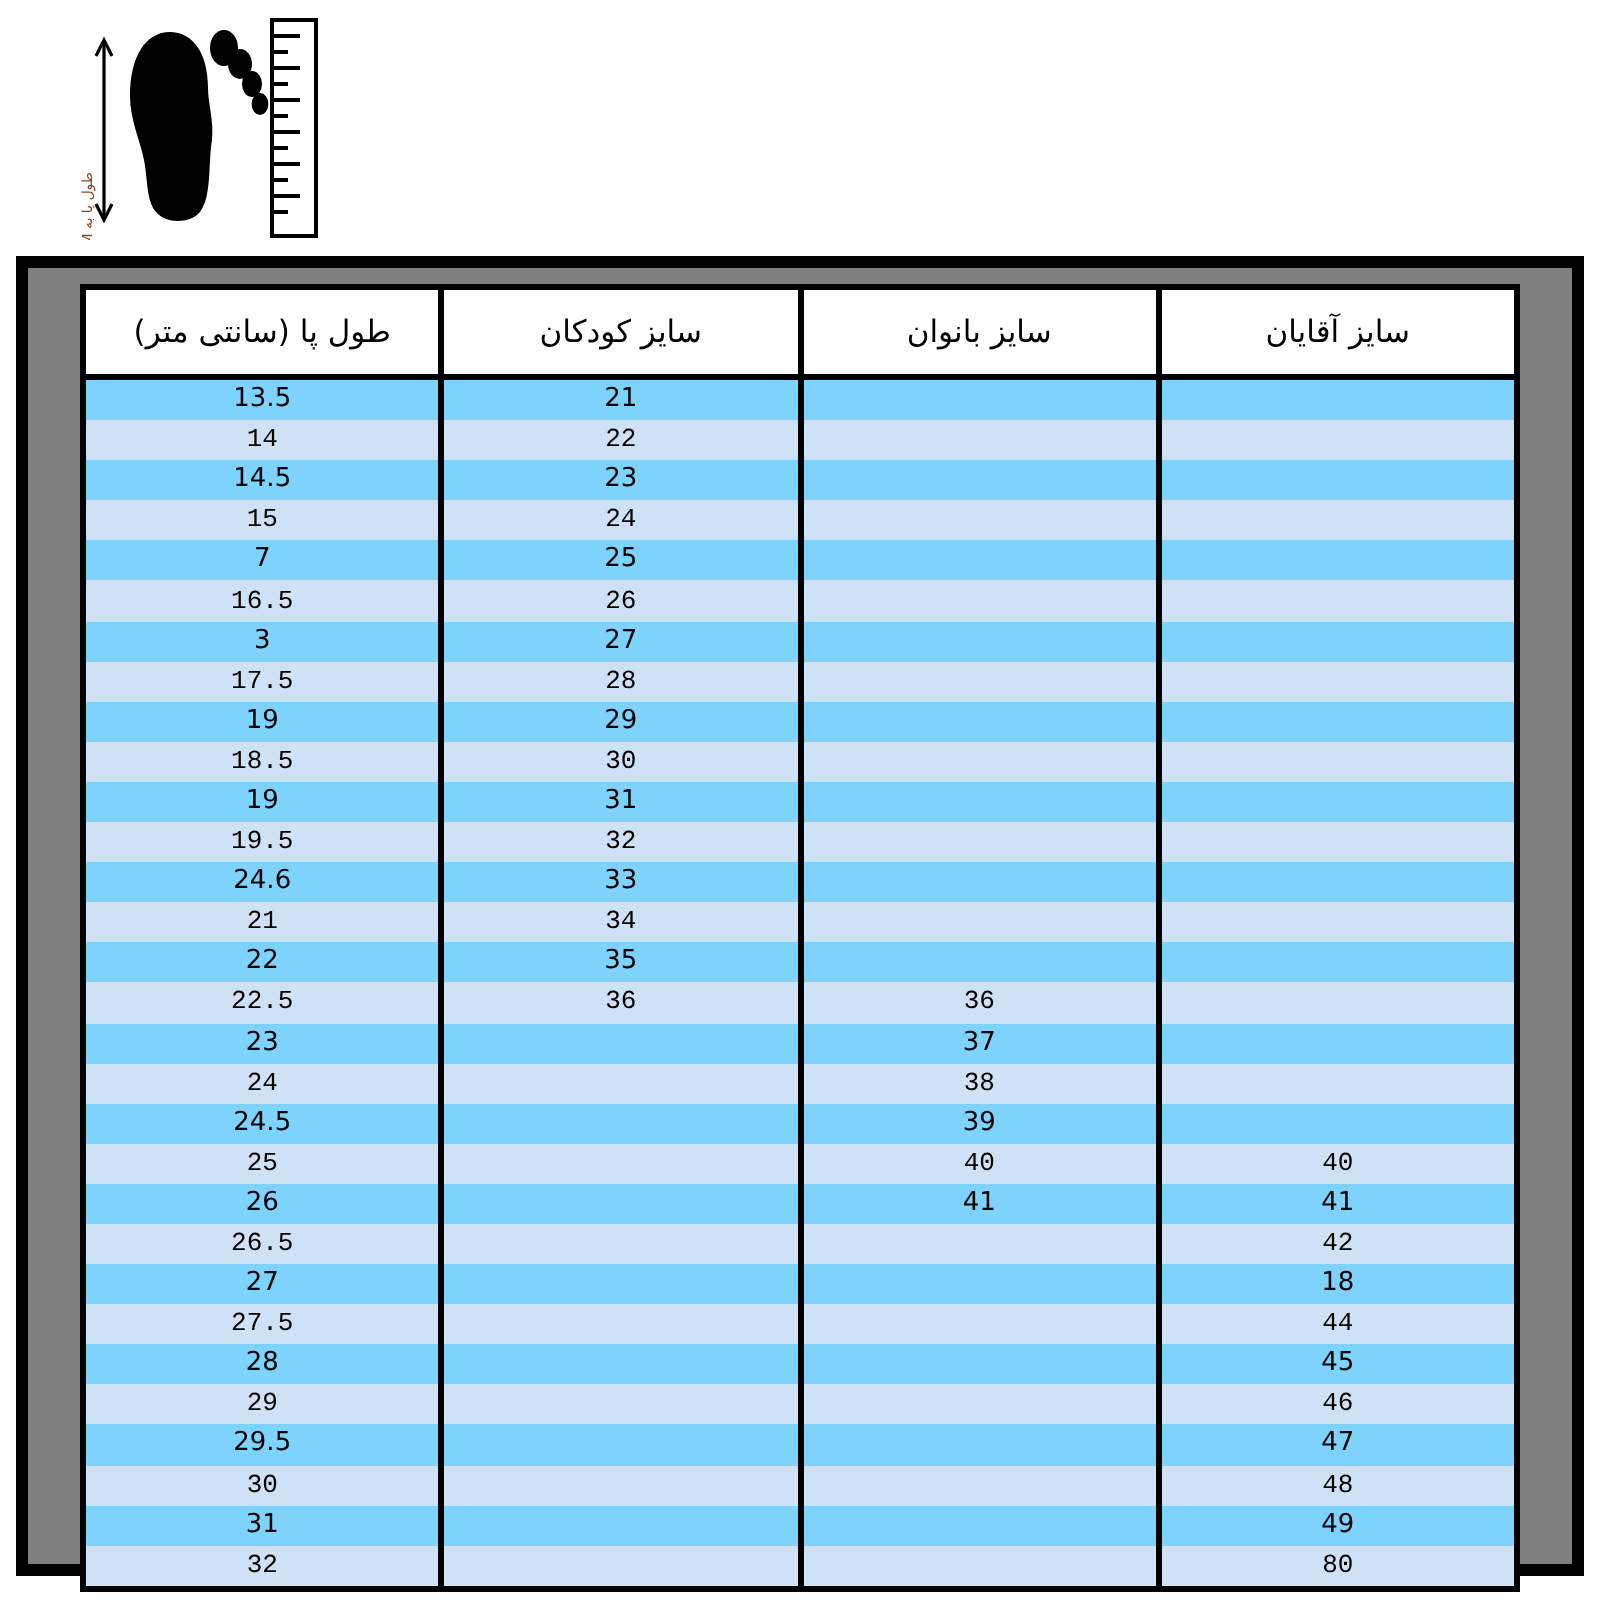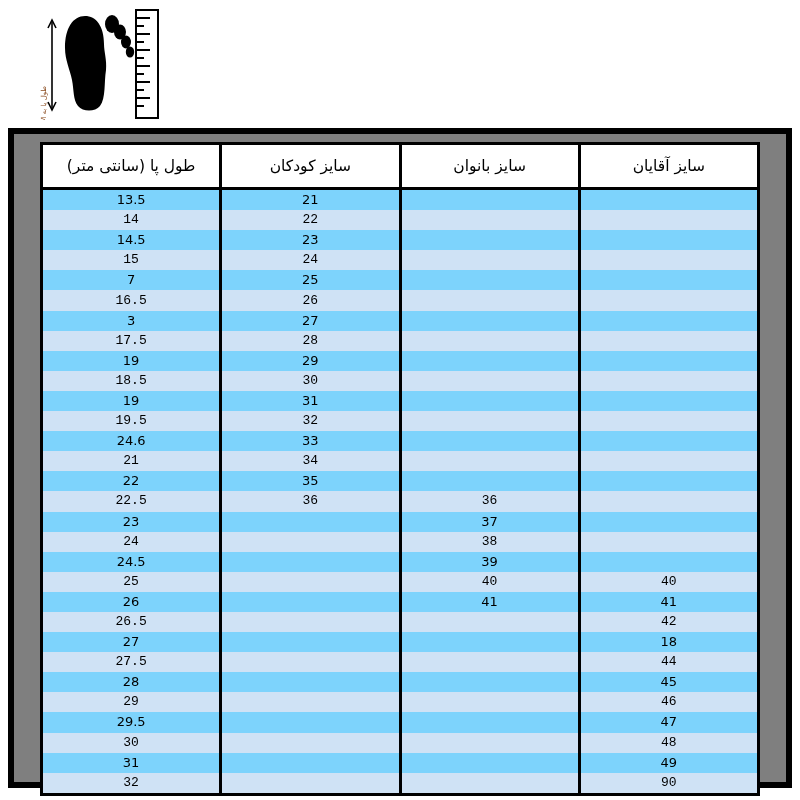--- a/index.html
+++ b/index.html
@@ -336,21 +336,21 @@
               <td></td>
               <td>30</td>
             </tr>
             <tr class="alt">
               <td>49</td>
               <td></td>
               <td></td>
               <td>31</td>
             </tr>
             <tr class="plain">
-              <td>90</td>
+              <td>80</td>
               <td></td>
               <td></td>
               <td>32</td>
             </tr>
           </tbody>
       </table>
     </div>
   </div>
 
 </div>

